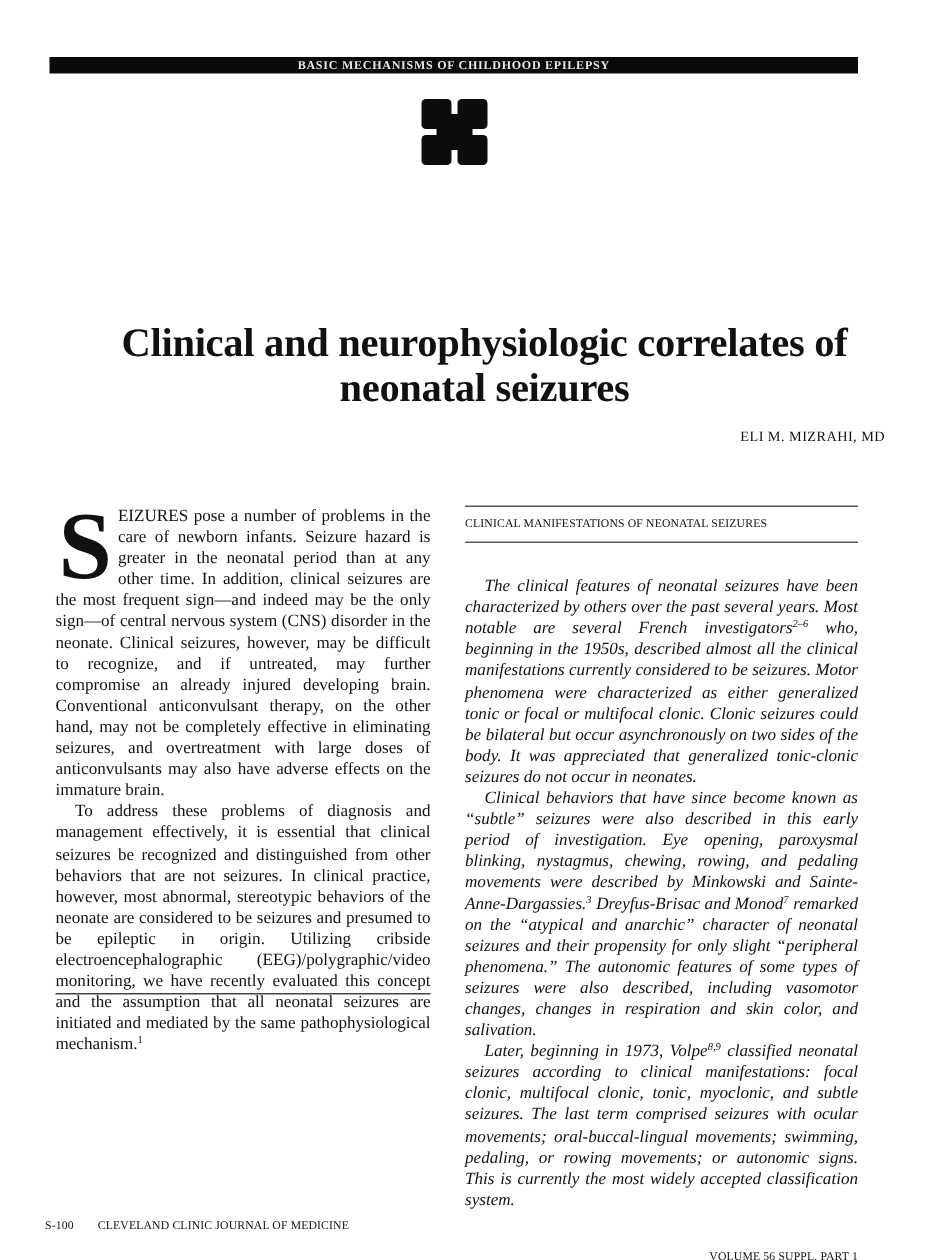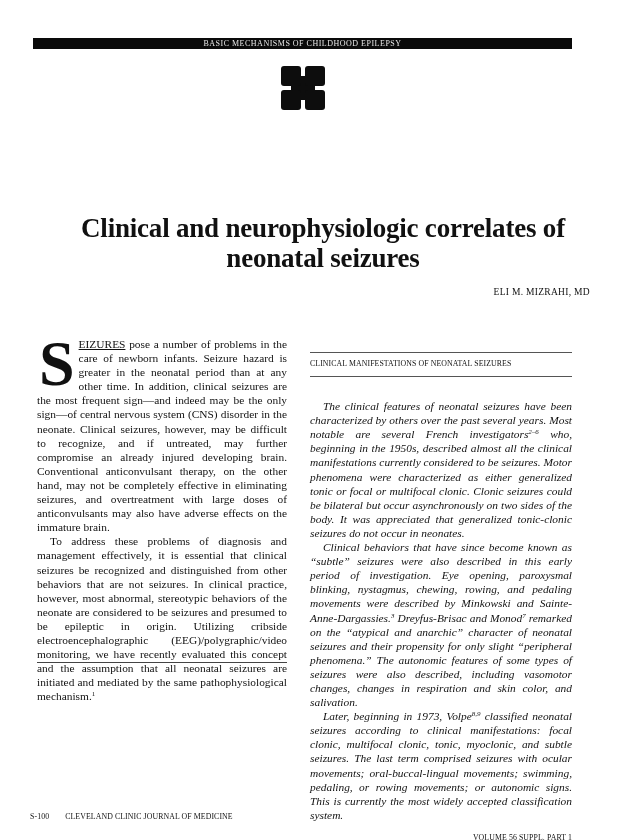--- a/index.html
+++ b/index.html
@@ -4,21 +4,21 @@
 <style>
   html, body { margin: 0; padding: 0; background: #ffffff; }
   body {
     width: 620px; height: 840px; position: relative; overflow: hidden;
     font-family: "Liberation Serif", "DejaVu Serif", serif; color: #111;
   }
   .running-bar {
     position: absolute; left: 33px; top: 38px; width: 539px; height: 11px;
     background: #0a0a0a; color: #e8e8e8;
     font-size: 8px; letter-spacing: 0.5px; text-align: center; line-height: 11px;
-    font-variant: small-caps; text-transform: uppercase;
+    font-variant: small-caps; text-transform: uppercase; font-weight: bold;
   }
   .logo {
     position: absolute; left: 281px; top: 66px; width: 44px; height: 44px;
   }
   .logo .q { position: absolute; background: #0d0d0d; width: 20px; height: 20px; border-radius: 3px; }
   .logo .q1 { left: 0; top: 0; } .logo .q2 { left: 24px; top: 0; }
   .logo .q3 { left: 0; top: 24px; } .logo .q4 { left: 24px; top: 24px; }
   .logo .center { position: absolute; left: 10px; top: 10px; width: 24px; height: 24px; background: #0d0d0d; }
   .title {
     position: absolute; left: 30px; top: 200px; width: 560px; text-align: center;
@@ -31,35 +31,35 @@
   .col-left {
     position: absolute; left: 37px; top: 337px; width: 250px;
     font-size: 11.4px; line-height: 14.1px; text-align: justify;
   }
   .col-left p { margin: 0; text-indent: 13px; }
   .col-left p.first { text-indent: 0; }
   .dropcap {
     float: left; font-size: 64px; line-height: 50px; font-weight: bold;
     margin: 2px 4px 0 2px; font-family: "Liberation Serif", serif;
   }
-  .lead-cap { text-transform: uppercase; text-decoration: underline; }
+  .lead-cap { text-transform: uppercase; }
   .footnote {
     position: absolute; left: 37px; top: 662px; width: 250px;
     border-top: 1px solid #444; padding-top: 4px;
     font-size: 9.1px; line-height: 11.4px; text-align: left;
   }
   .footnote p { margin: 0; }
   .col-right {
     position: absolute; left: 310px; top: 337px; width: 262px;
     font-size: 11.4px; line-height: 14.1px; text-align: justify;
   }
   .section-head {
     border-top: 1px solid #555; border-bottom: 1px solid #555;
     padding: 4px 0 5px 0; font-size: 7.8px; letter-spacing: 0.1px;
-    text-transform: uppercase; text-align: left; margin-bottom: 22px; margin-top: 15px;
+    text-transform: uppercase; text-align: left; margin-bottom: 22px;
   }
   .col-right p { margin: 0; text-indent: 13px; font-style: italic; }
   sup { font-size: 7px; line-height: 0; vertical-align: 4px; }
   .folio {
     position: absolute; top: 812px; font-size: 7.8px; letter-spacing: 0.1px;
     text-transform: uppercase;
     text-align: center;
   }
   .folio.left { left: 30px; }
   .folio.left .page-num { margin-right: 14px; }

